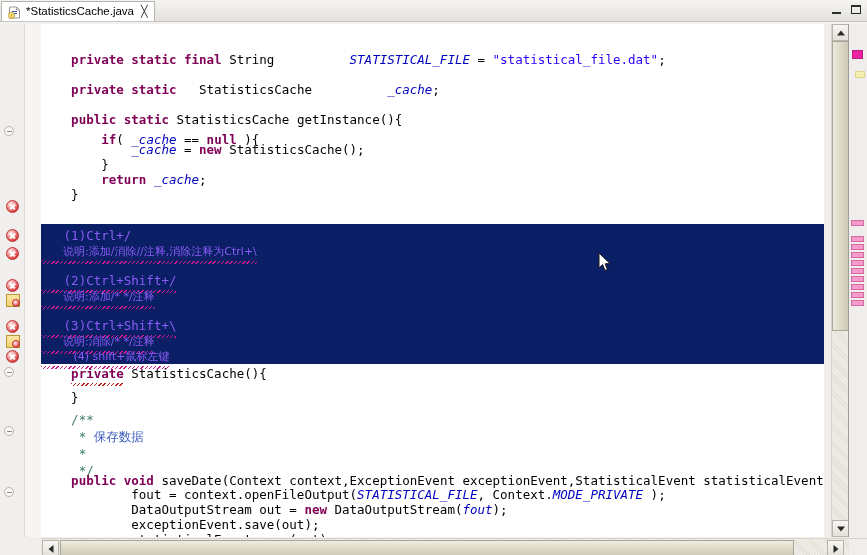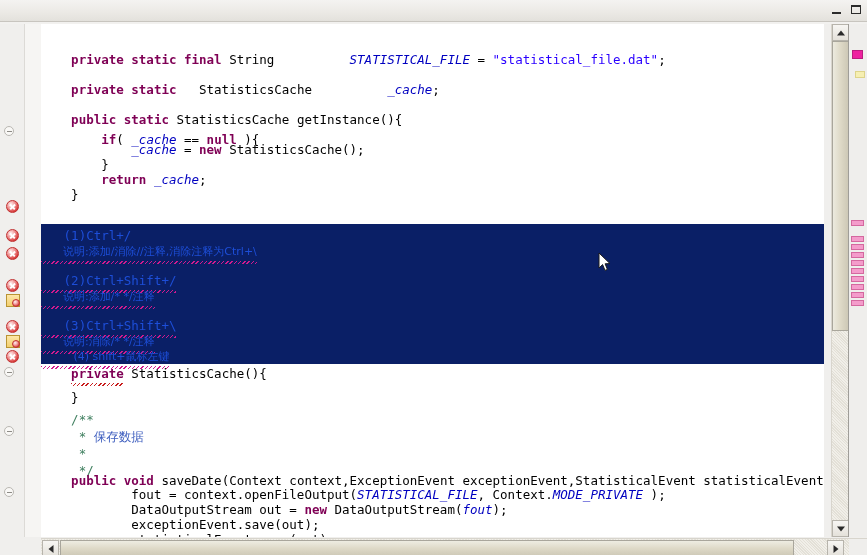--- a/index.html
+++ b/index.html
@@ -128,21 +128,21 @@
     width: 783px; height: 140px;
     background: #0a1f66;
   }
   .sel-code {
     position: absolute; left: 0; top: 200px;
     width: 783px;
     font-family: "DejaVu Sans Mono", "Liberation Mono", monospace;
     font-size: 12.5px;
     line-height: 20px;
     white-space: pre;
-    color: #1d4ed8;
+    color: #8b5cf6;
   }
   .sel-line { height: 20px; white-space: pre; position: relative; }
   .cn {
     font-size: 11px;
     font-family: "DejaVu Sans", sans-serif;
   }
   .squiggle-w {
     position: relative;
     display: inline-block;
   }
@@ -309,20 +309,36 @@
     pointer-events: none;
     z-index: 50;
   }
 </style>
 </head>
 <body>
 
 <div class="app">
 
   <div class="titlebar">
+    <div class="tabrow">
+      <div class="tab">
+        <span class="tab-icon">
+          <svg width="13" height="13" viewBox="0 0 13 13">
+            <path d="M1.5 1 h7 l3 3 v8 h-10 z" fill="#fdfdfd" stroke="#7d7d7d" stroke-width="0.8"></path>
+            <path d="M8.5 1 v3 h3 z" fill="#e6e6e6" stroke="#7d7d7d" stroke-width="0.6"></path>
+            <path d="M4 5.5 h5 M4 7.5 h5 M4 9.5 h3" stroke="#2244aa" stroke-width="0.9"></path>
+            <circle cx="3.5" cy="9.5" r="3.2" fill="#f6e27a" stroke="#b08a1f" stroke-width="0.7"></circle>
+            <text x="3.5" y="11.6" font-size="5.5" text-anchor="middle" fill="#8a6a10" font-family="DejaVu Sans, sans-serif">!</text>
+          </svg>
+        </span>
+        <span class="tab-label">*StatisticsCache.java</span>
+        <span class="tab-close">╳</span>
+      </div>
+      <div class="tab-rest"></div>
+    </div>
     <div class="win-btns">
       <div class="win-btn">
           <div class="win-min-glyph"></div>
         </div>
       <div class="win-btn">
           <div class="win-max-glyph"></div>
         </div>
     </div>
   </div>
 

